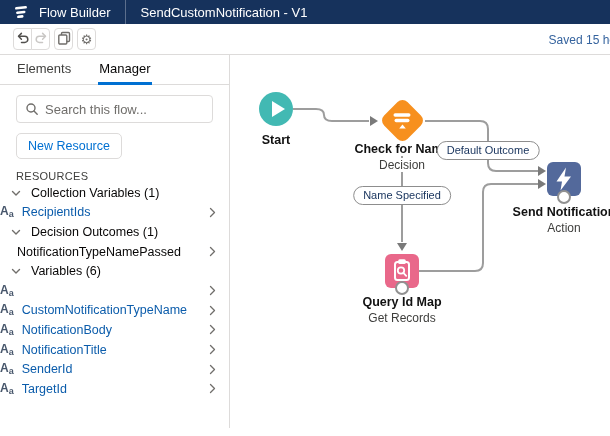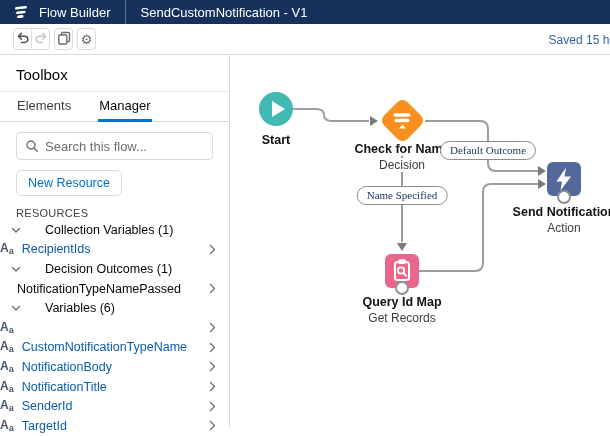--- a/index.html
+++ b/index.html
@@ -35,21 +35,21 @@
   .tab.active { color:#080707; font-weight:normal; border-bottom-color:#0070d2; }
   .search-wrap { margin:10px 16px 0; position:relative; }
   .search-input { width:100%; height:28px; border:1px solid #dddbda; border-radius:4px;
     padding:0 8px 0 28px; font-size:13px; color:#3e3e3c; outline:none; }
   .search-input::placeholder { color:#706e6b; }
   .search-icon { position:absolute; left:9px; top:7px; }
   .new-resource { display:inline-block; margin:10px 0 0 16px; background:#fff; border:1px solid #dddbda;
     border-radius:5px; color:#0070d2; font-size:12.5px; padding:5px 11px; cursor:pointer; }
   .resources-heading { margin:11px 16px 1px; font-size:11px; color:#3e3e3c; letter-spacing:.3px; }
   .res-row { display:flex; align-items:center; height:19.6px; padding-right:13px; font-size:12.5px; cursor:pointer; }
-  .res-section { padding-left:11px; color:#080707; gap:24px; }
+  .res-section { padding-left:11px; color:#080707; gap:10px; }
   .res-item { padding-left:0; gap:8px; }
   .res-item .res-label { color:#0b5cab; }
   .res-item-plain { padding-left:17px; color:#080707; }
   .aa-icon { font-size:12px; font-weight:bold; color:#47566b; line-height:1; }
   .aa-icon .sub { font-size:9px; vertical-align:-2px; }
   .chev-right { margin-left:auto; display:flex; }
   .res-label { white-space:nowrap; }
 
   
   .canvas { flex:1; position:relative; overflow:hidden; background:#fff; }
@@ -66,21 +66,21 @@
   .query-node { left:155px; top:199px; background:#e9688a; }
   .action-node { left:317px; top:107px; background:#53699b; }
   .node-dot { width:14px; height:14px; border-radius:50%; background:#fff; border:2px solid #919191; }
   .query-dot { left:165px; top:226px; }
   .action-dot { left:327px; top:135px; }
   .lbl { width:130px; text-align:center; white-space:nowrap; }
   .lbl-name { font-size:12.5px; font-weight:bold; color:#121212; }
   .lbl-sub { font-size:12px; color:#3e3e3c; }
   .on-line { background:#fff; }
   .pill { position:absolute; transform:translateX(-50%); background:#fff; border:1px solid #8d8d8d;
-    border-radius:10px; font-size:11px; color:#16325c; padding:2px 9px 3px; white-space:nowrap; cursor:pointer;font-family:Liberation Serif, serif; }
+    border-radius:10px; font-size:11px; color:#16325c; padding:2px 9px 3px; white-space:nowrap; cursor:pointer; }
 </style>
 </head>
 <body>
 
 <div class="navbar">
   <span class="nav-logo">
     <svg width="18" height="16" viewBox="0 0 18 16">
       <g fill="#fff">
         <rect x="3" y="2.5" width="12" height="2.6" rx="1.3" transform="rotate(-6 9 4)"></rect>
         <rect x="4" y="7" width="9.5" height="2.6" rx="1.3" transform="rotate(-6 9 8)"></rect>
@@ -120,21 +120,20 @@
   </button>
   <button class="tb-btn tb-gear">
     <span>⚙</span>
   </button>
   <span class="saved-status">Saved 15 ho</span>
 </div>
 
 <div class="main">
 
   <div class="sidebar">
-    <div class="toolbox-title">Toolbox</div>
 
     <div class="tabs">
       <div class="tab">Elements</div>
       <div class="tab active">Manager</div>
     </div>
 
     <div class="search-wrap">
       <span class="search-icon">
         <svg width="14" height="14" viewBox="0 0 14 14">
           <circle cx="6" cy="6" r="4" fill="none" stroke="#706e6b" stroke-width="1.4"></circle>

